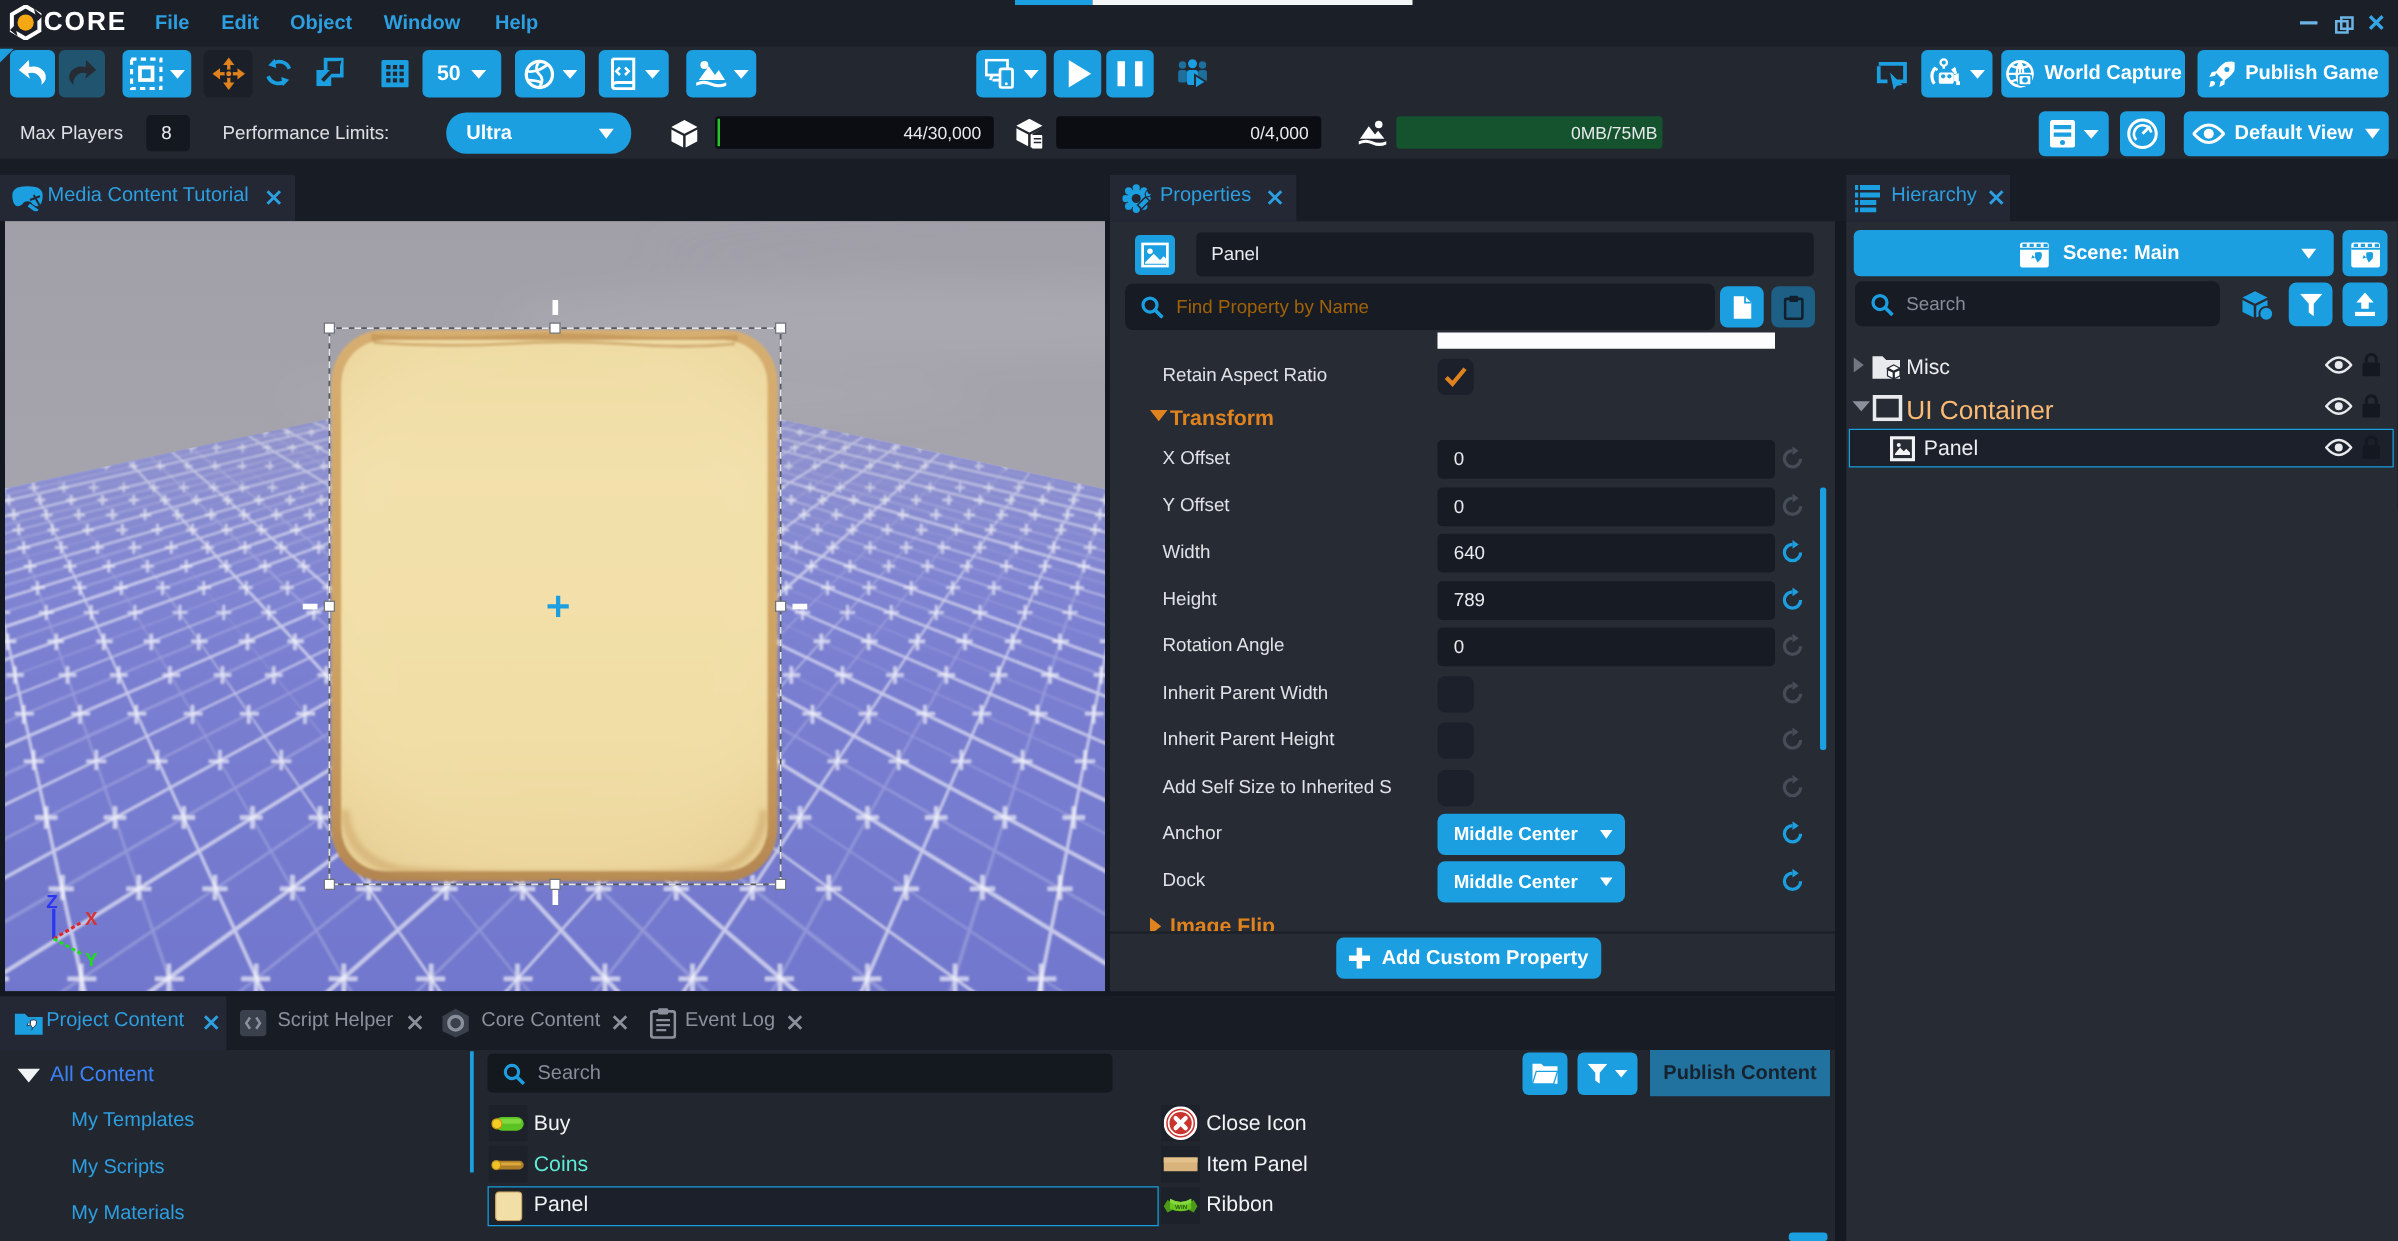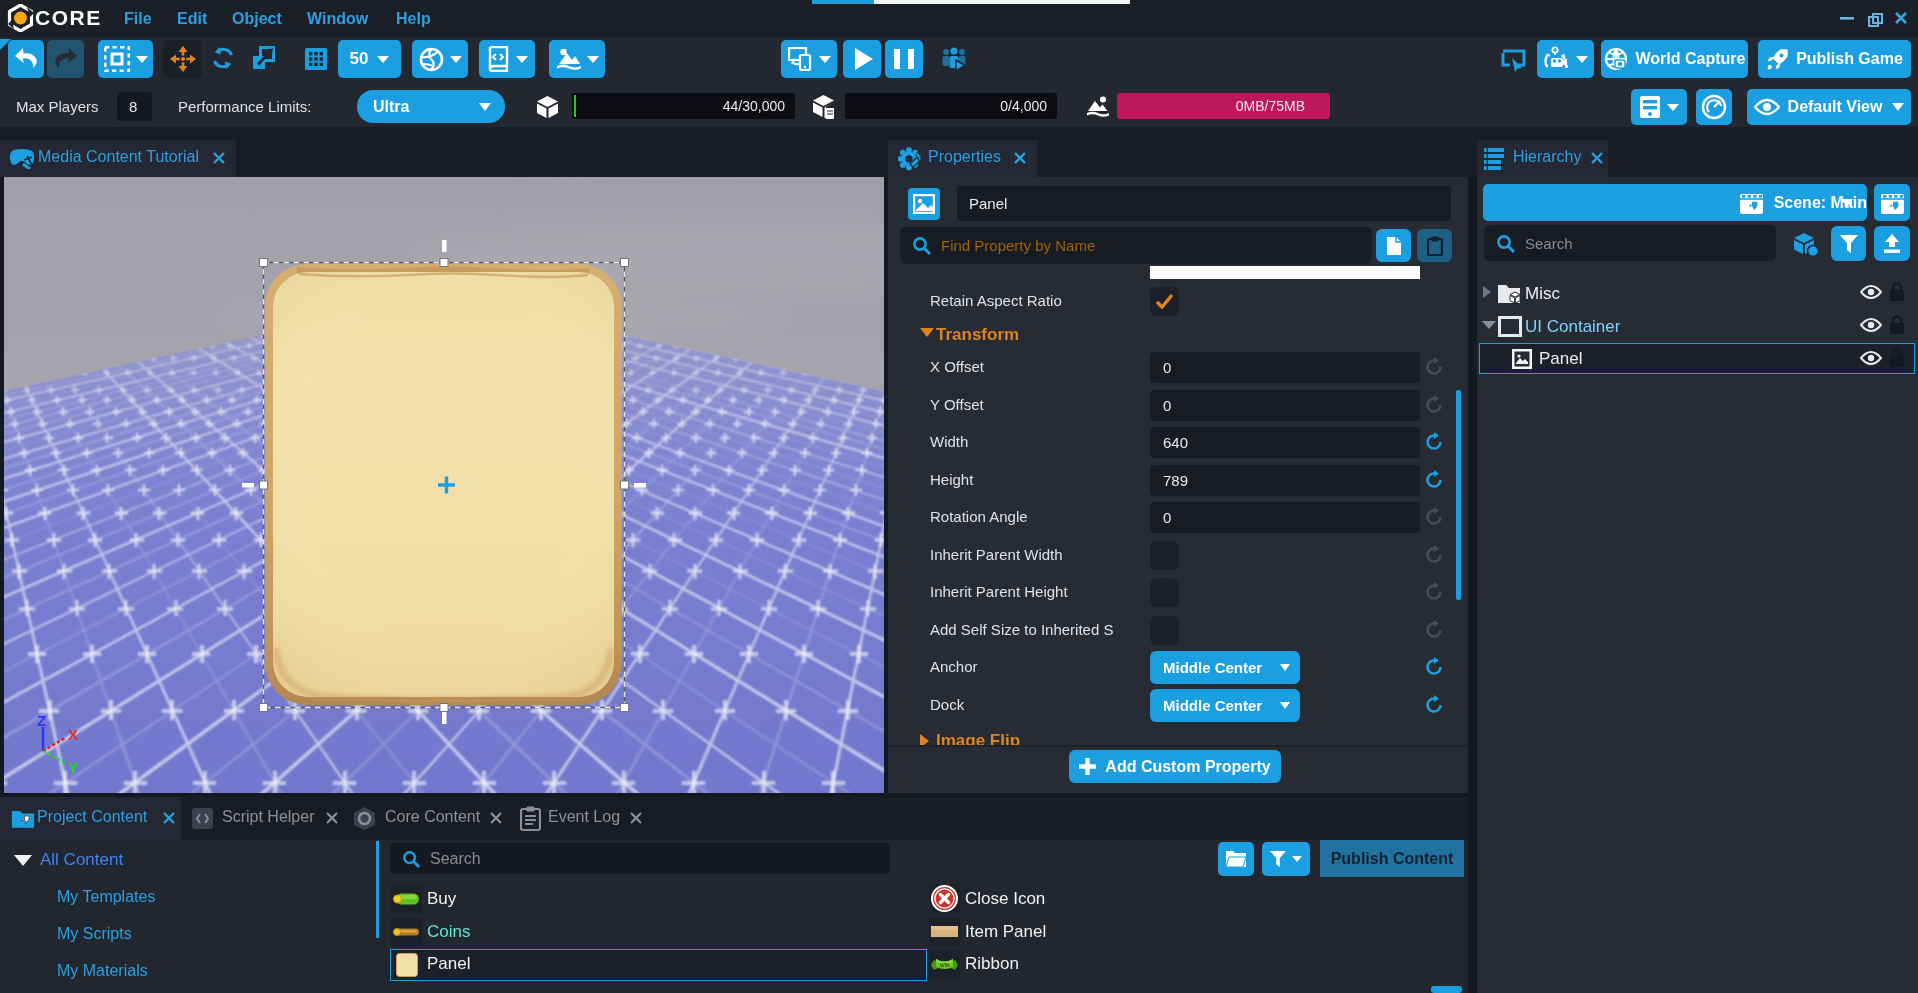--- a/index.html
+++ b/index.html
@@ -230,21 +230,21 @@
       <path d="M21 7.5 L11.5 12.5 V23 L13 23 V12 Z" fill="#fff"></path>
       <rect x="12.5" y="13" width="8.5" height="11" rx="1" fill="#fff"></rect>
       <path d="M14 16 H20 M14 19 H20" stroke="#23272f" stroke-width="1.2"></path>
     </svg>
   <div class="input" style="left:845px;top:56px;width:212px;height:26px;background:#0b0d12;border-radius:3px;justify-content:flex-end;padding-right:10px;font-size:14px">0/4,000</div>
   <svg class="abs" style="left:1086px;top:58px" width="24" height="24" viewBox="0 0 24 24">
       <circle cx="17" cy="4.5" r="3" fill="#fff"></circle>
       <path d="M2 16 L9 6 L14 12.5 L16.5 9.5 L21.5 16 Z" fill="#fff"></path>
       <path d="M1 18 Q6.5 15.5 12 18 Q17.5 20.5 23 18 L23 20.5 Q17.5 23 12 20.5 Q6.5 18 1 20.5 Z" fill="#fff"></path>
     </svg>
-  <div class="input" style="left:1117px;top:56px;width:213px;height:26px;background:#be185d;border-radius:3px;justify-content:flex-end;padding-right:25px;font-size:14px">0MB/75MB</div>
+  <div class="input" style="left:1117px;top:56px;width:213px;height:26px;background:#14532d;border-radius:3px;justify-content:flex-end;padding-right:4px;font-size:14px">0MB/75MB</div>
 
   <div class="btn" style="left:1631px;top:52px;width:56px;height:36px">
     <svg width="22" height="24" viewBox="0 0 22 24">
         <rect x="1" y="1" width="20" height="22" rx="2" fill="#fff"></rect>
         <rect x="4" y="5" width="14" height="3.4" fill="#1b9fe0"></rect>
         <rect x="4" y="11" width="14" height="3.4" fill="#1b9fe0"></rect>
         <circle cx="11" cy="19" r="2" fill="#1b9fe0"></circle>
       </svg>
     <div class="caret" style="margin-left:6px;border-top-width:7px"></div>
   </div>
@@ -541,21 +541,21 @@
   <div class="abs" style="left:0;top:568px;width:580px;height:2px;background:#1d222a"></div>
   <div class="btn" style="left:181px;top:573px;width:212px;height:33px;border-radius:6px">
     <svg width="17" height="17" viewBox="0 0 17 17">
         <path d="M8.5 0 V17 M0 8.5 H17" stroke="#fff" stroke-width="4.4"></path>
       </svg>
     <span style="font-size:16px;font-weight:700;margin-left:9px">Add Custom Property</span>
   </div>
 </div>
 
 <div class="abs" style="left:1477px;top:177px;width:441px;height:816px;background:#262b34">
-  <div class="btn" style="left:6px;top:7px;width:384px;height:37px;border-radius:5px;justify-content:flex-end;padding-left:9px">
+  <div class="btn" style="left:6px;top:7px;width:384px;height:37px;border-radius:5px;justify-content:center;padding-left:9px">
     <svg width="25" height="25" viewBox="0 0 25 25">
         <rect x="1" y="4" width="23" height="20" rx="2" fill="#fff"></rect>
         <path d="M1 9 H24" stroke="#1b9fe0" stroke-width="1.6"></path>
         <g fill="#1b9fe0">
           <rect x="3" y="5" width="3.4" height="2.6"></rect>
           <rect x="8.6" y="5" width="3.4" height="2.6"></rect>
           <rect x="14.2" y="5" width="3.4" height="2.6"></rect>
           <rect x="19.8" y="5" width="3.4" height="2.6"></rect>
         </g>
         <path d="M13 12 Q17 11 18 12 Q19 13 18 17 L15 20 L13 16 Z M13 16 L10 17 L11 14 M15 20 L14 21" fill="#1b9fe0"></path>
@@ -602,21 +602,21 @@
   <div class="abs" style="left:6px;top:109px;width:0;height:0;border-top:6px solid transparent;border-bottom:6px solid transparent;border-left:8px solid transparent;border-left-color:#8b919c;opacity:0.75"></div>
   <svg class="abs" style="left:20px;top:105px" width="27" height="23" viewBox="0 0 27 23">
     <path d="M1 3 H9 L12 6 H23 V21 H1 Z" fill="#e8eaed"></path>
     <path d="M18 10 l5 2.5 -5 2.5 -5 -2.5 Z M13 13.5 l4.6 2.3 V21 l-4.6 -2.3 Z M23 13.5 l-4.6 2.3 V21 L23 18.7 Z" fill="#fff" stroke="#262b34" stroke-width="1"></path>
   </svg>
   <div class="abs" style="left:48px;top:107px;color:#eceef0;font-size:17px">Misc</div>
   <div class="abs" style="left:5px;top:144px;width:0;height:0;border-left:7px solid transparent;border-right:7px solid transparent;border-top:8px solid #8b919c"></div>
   <svg class="abs" style="left:21px;top:139px" width="24" height="21" viewBox="0 0 24 21">
       <rect x="1.5" y="1.5" width="21" height="18" fill="none" stroke="#e8eaed" stroke-width="3"></rect>
     </svg>
-  <div class="abs" style="left:48px;top:140px;color:#7dd3fc;font-size:17px">UI Container</div>
+  <div class="abs" style="left:48px;top:140px;color:#fdba74;font-size:21px">UI Container</div>
   <div class="abs" style="left:2px;top:166px;width:436px;height:31px;background:#1b202a;border:1px solid #1b9fe0">
     <svg class="abs" style="left:31px;top:4px" width="22" height="22" viewBox="0 0 22 22">
         <rect x="1" y="1" width="20" height="20" fill="#f2f3f5"></rect>
         <rect x="3.5" y="3.5" width="15" height="15" fill="#262b34"></rect>
         <path d="M5 15 L9 10 L12 13 L14 11 L17 14 V16 H5 Z" fill="#f2f3f5"></path>
         <circle cx="8" cy="8" r="1.6" fill="#f2f3f5"></circle>
       </svg>
     <div class="abs" style="left:59px;top:5px;color:#eceef0;font-size:17px">Panel</div>
   </div>
   

